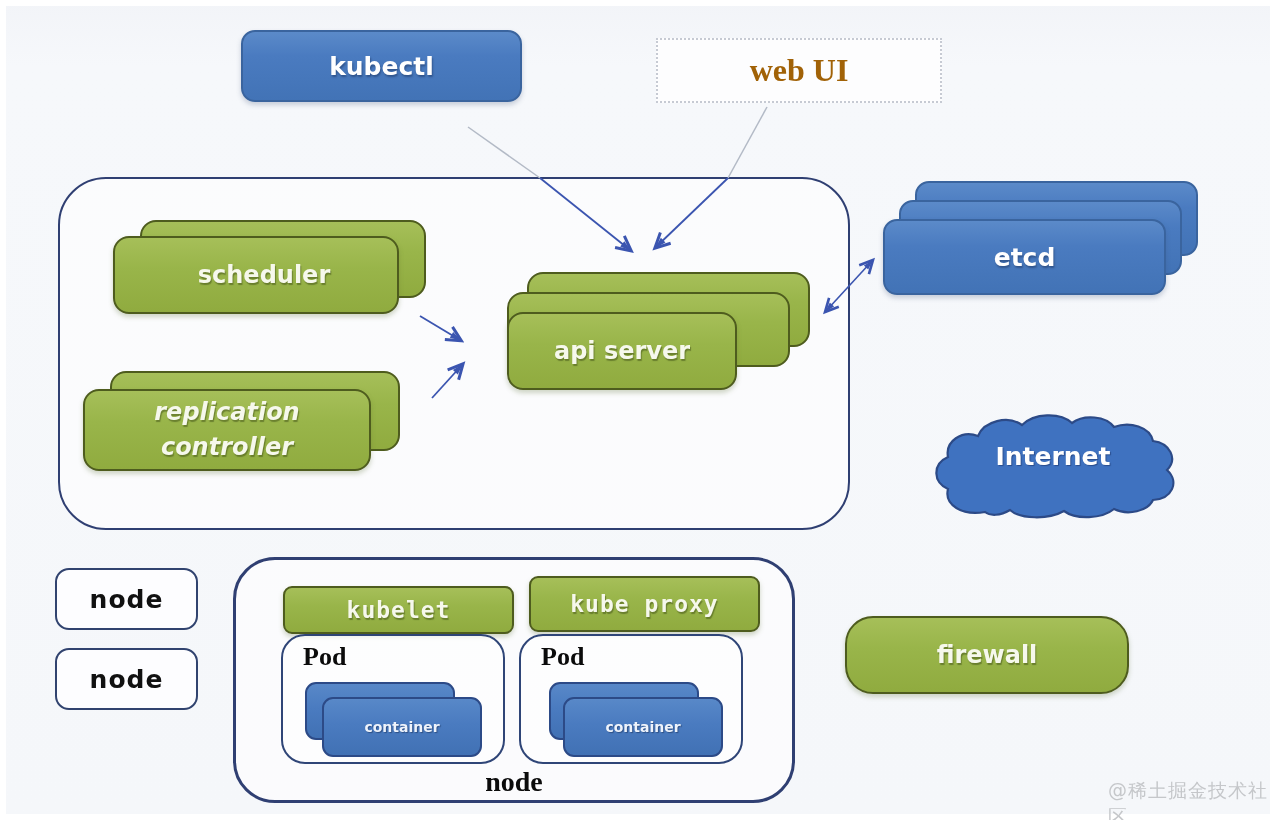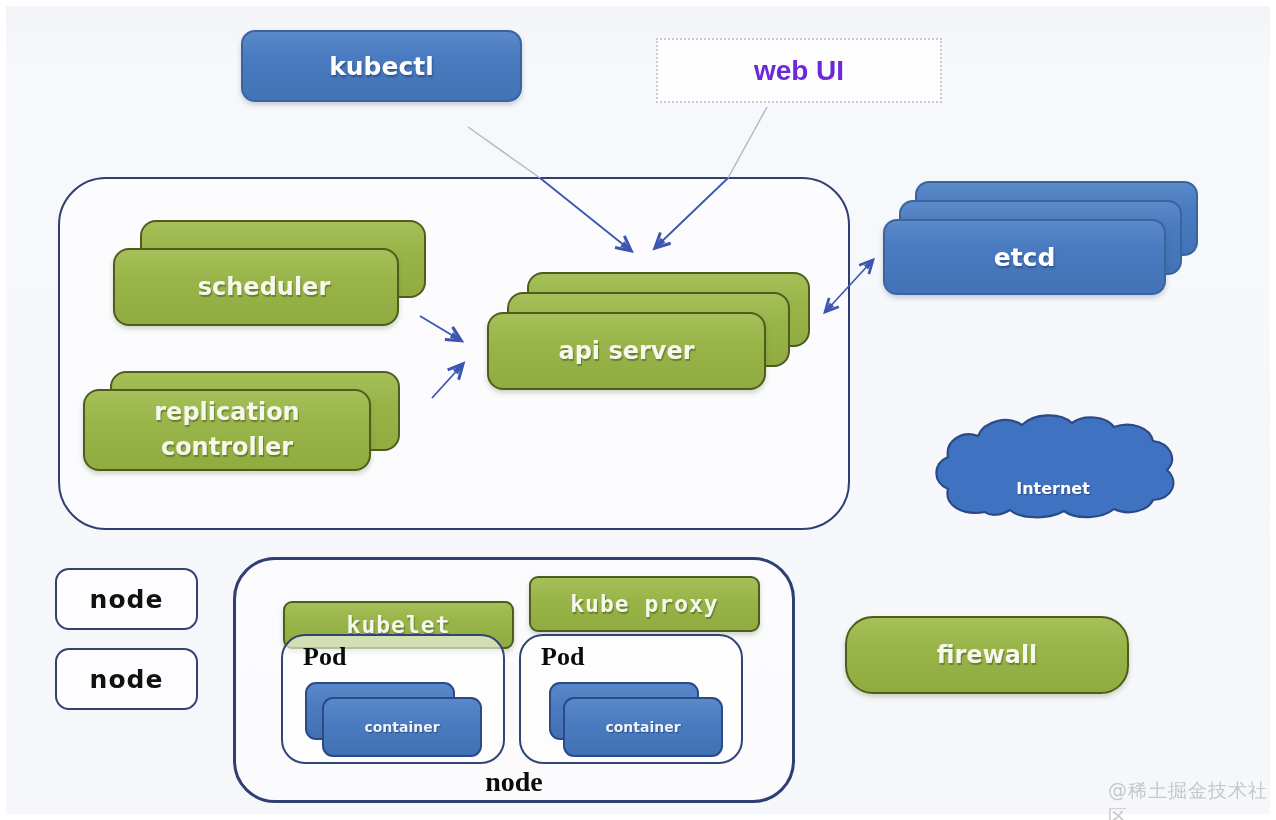--- a/index.html
+++ b/index.html
@@ -32,22 +32,22 @@
   }
   .stackback{box-shadow:none;}
   
   .outline{
     border:2.5px solid #2f3f72;border-radius:48px;
     background:rgba(255,255,255,.55);
   }
   .dashedbox{
     background:#fdfdfe;border:2px dotted #c6cad3;
     display:flex;align-items:center;justify-content:center;
-    color:#6d28d9;font-weight:bold;font-size:28px;
-    font-family:Liberation Sans, sans-serif;
+    color:#a16207;font-weight:bold;font-size:32px;
+    font-family:Liberation Serif, serif;
   }
   .smallnode{
     background:#fdfdff;border:2.5px solid #31436f;border-radius:14px;
     display:flex;align-items:center;justify-content:center;
     color:#111;font-weight:bold;font-size:25px;letter-spacing:1px;
   }
   .monolabel{
     font-family:"DejaVu Sans Mono","Liberation Mono",monospace;
     font-size:23px;letter-spacing:1px;border-radius:9px;
   }
@@ -60,23 +60,23 @@
   }
   .containerbox{
     background:linear-gradient(180deg,#548100 0%,#4a7bc0 0%,#4373b8 100%);
     background:linear-gradient(180deg,#5888c8 0%,#4a7bc0 45%,#4171b4 100%);
     border:2px solid #2c4a87;border-radius:11px;
     display:flex;align-items:center;justify-content:center;
     color:#eef3fb;font-weight:bold;font-size:14px;
     text-shadow:1px 1px 1px rgba(20,40,80,.5);
   }
   .cloudtext{
-    color:#fff;font-weight:bold;font-size:16px;
+    color:#fff;font-weight:bold;font-size:25px;
     text-shadow:1px 1px 1px rgba(20,40,90,.5);
-    display:flex;align-items:flex-end;justify-content:center;
+    display:flex;align-items:flex-start;justify-content:center;
   }
   .watermark{
     color:#c5c7ca;font-size:19px;letter-spacing:1px;
     font-family:"DejaVu Sans","Liberation Sans",sans-serif;
   }
   svg.overlay{position:absolute;left:0;top:0;pointer-events:none;}
 </style>
 </head>
 <body>
 
@@ -88,49 +88,49 @@
 
   <div class="abs bluebox" style="left:241px;top:30px;width:281px;height:72px;">
     <span>kubectl</span>
   </div>
 
   <div class="abs dashedbox" style="left:656px;top:38px;width:286px;height:65px;">
     <span>web UI</span>
   </div>
 
   <div class="abs greenbox stackback" style="left:140px;top:220px;width:286px;height:78px;"></div>
-  <div class="abs greenbox" style="left:113px;top:248px;width:286px;height:78px;padding-left:16px;">
+  <div class="abs greenbox" style="left:113px;top:236px;width:286px;height:78px;padding-left:16px;">
     <span>scheduler</span>
   </div>
 
   <div class="abs greenbox stackback" style="left:110px;top:371px;width:290px;height:80px;"></div>
-  <div class="abs greenbox" style="left:83px;top:389px;width:288px;height:82px;padding:0 40px;text-align:center;line-height:1.45;">
+  <div class="abs greenbox" style="left:83px;top:389px;width:288px;height:82px;padding:0 40px;text-align:center;line-height:1.45;font-style:italic;">
     <span>replication controller</span>
   </div>
 
   <div class="abs greenbox stackback" style="left:527px;top:272px;width:283px;height:75px;"></div>
   <div class="abs greenbox stackback" style="left:507px;top:292px;width:283px;height:75px;"></div>
-  <div class="abs greenbox" style="left:487px;top:312px;width:279px;height:78px;text-align:right;">
+  <div class="abs greenbox" style="left:507px;top:312px;width:230px;height:78px;text-align:right;">
     <span>api server</span>
   </div>
 
   <div class="abs bluebox stackback" style="left:915px;top:181px;width:283px;height:75px;"></div>
   <div class="abs bluebox stackback" style="left:899px;top:200px;width:283px;height:75px;"></div>
   <div class="abs bluebox" style="left:883px;top:219px;width:283px;height:76px;">
     <span>etcd</span>
   </div>
 
   <div class="abs smallnode" style="left:55px;top:568px;width:143px;height:62px;">
     <span>node</span>
   </div>
   <div class="abs smallnode" style="left:55px;top:648px;width:143px;height:62px;">
     <span>node</span>
   </div>
 
-  <div class="abs greenbox monolabel" style="left:283px;top:601px;width:231px;height:48px;">
+  <div class="abs greenbox monolabel" style="left:283px;top:586px;width:231px;height:48px;">
     <span>kubelet</span>
   </div>
   <div class="abs greenbox monolabel" style="left:529px;top:576px;width:231px;height:56px;">
     <span>kube proxy</span>
   </div>
 
   <div class="abs podbox" style="left:281px;top:634px;width:224px;height:130px;">
     <div class="abs seriflabel" style="left:20px;top:6px;font-size:26px;">Pod</div>
     <div class="abs containerbox stackback" style="left:22px;top:46px;width:150px;height:58px;"></div>
     <div class="abs containerbox" style="left:39px;top:61px;width:160px;height:60px;">

